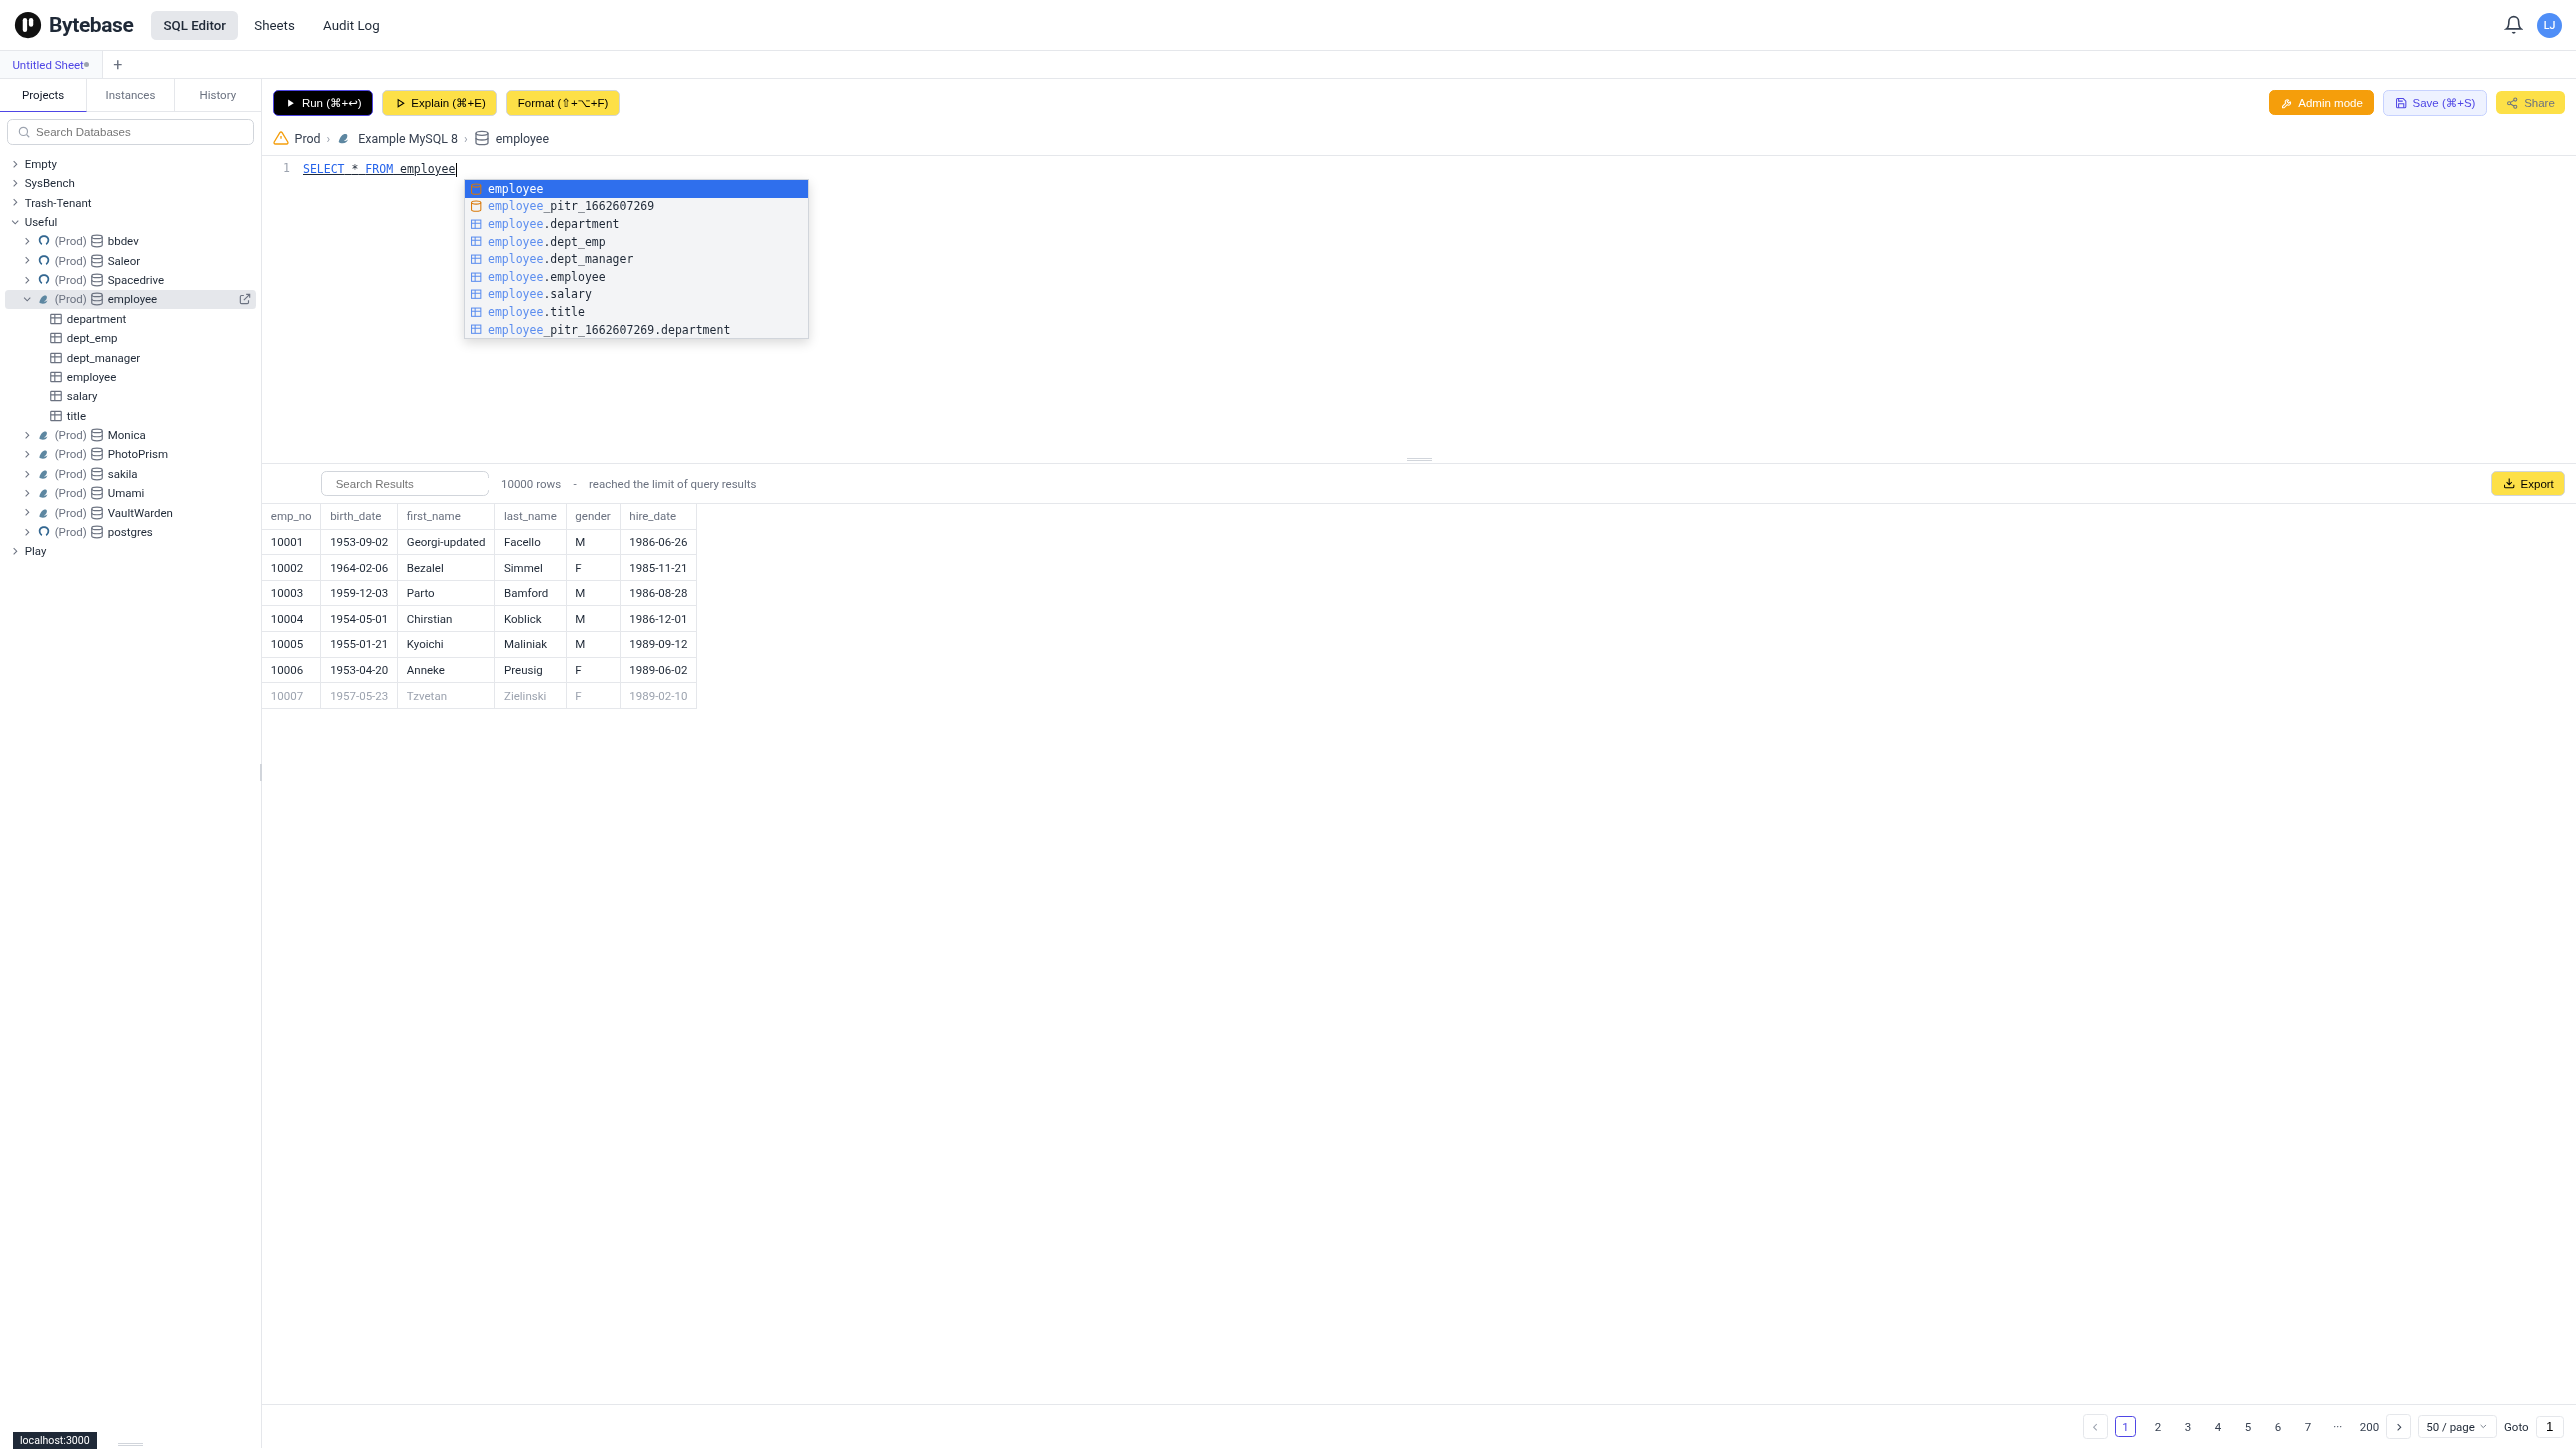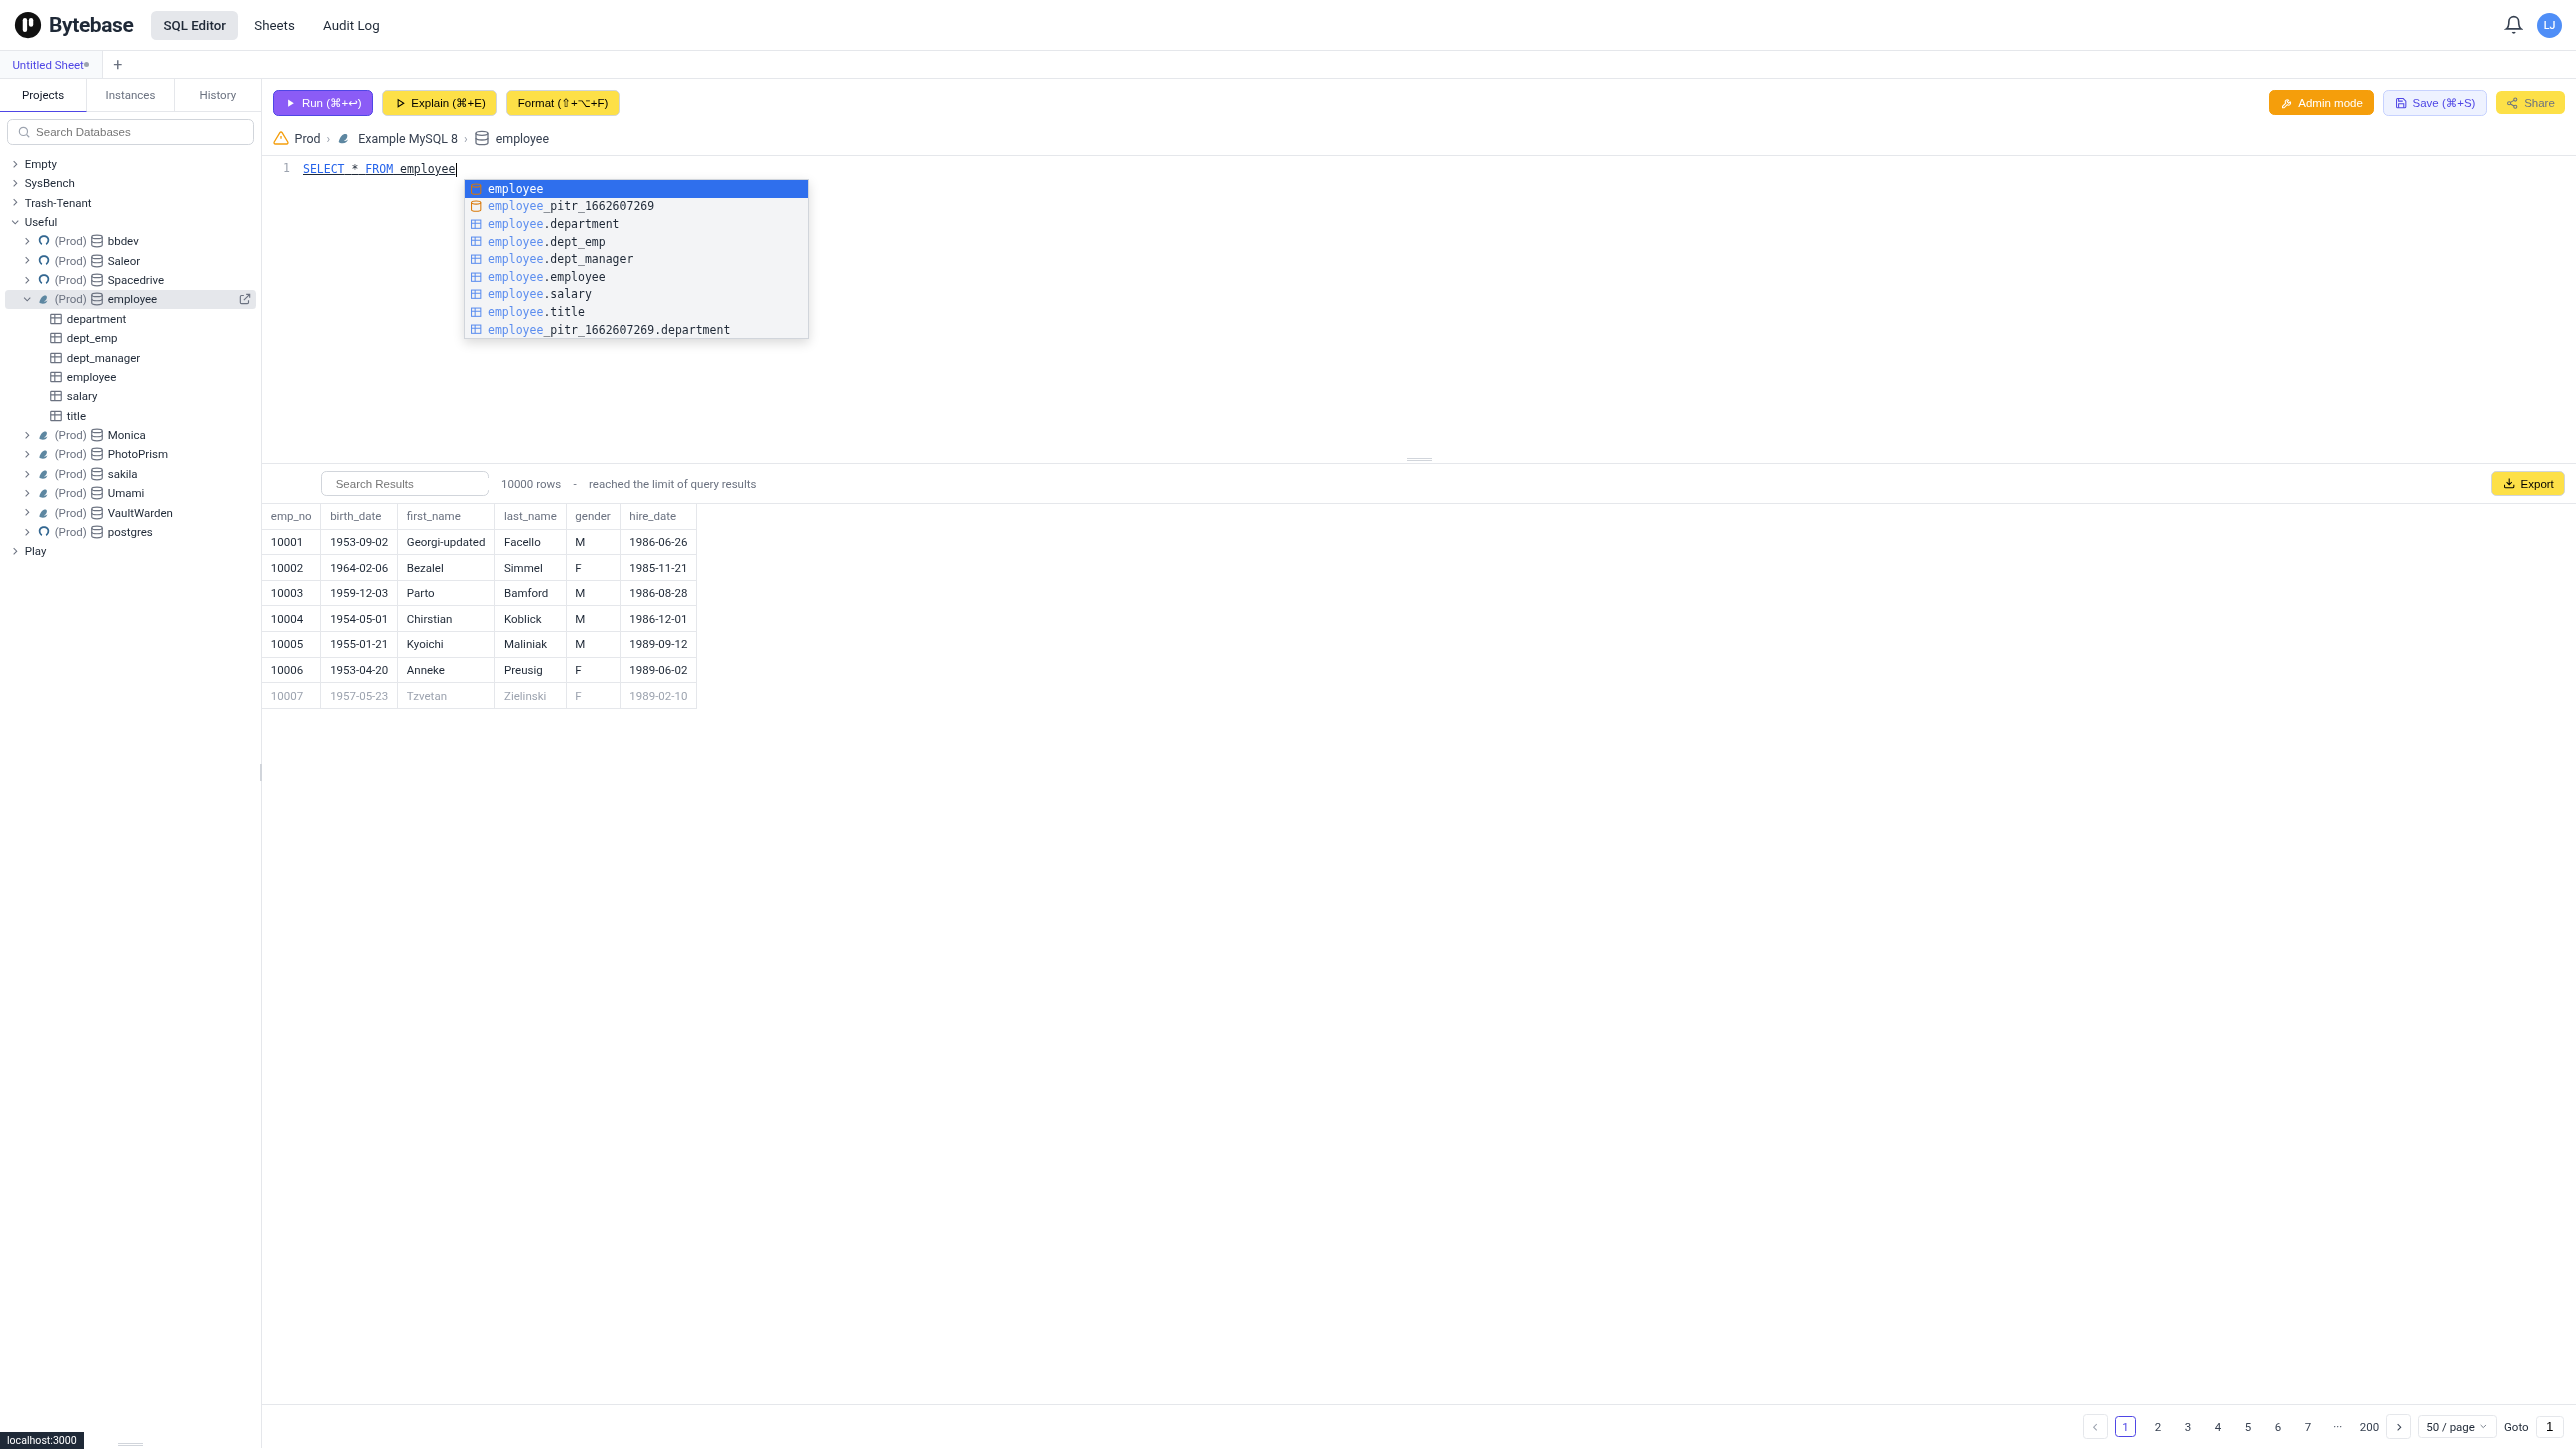--- a/index.html
+++ b/index.html
@@ -38,21 +38,21 @@
 .tree-row.selected { background: #e5e7eb; }
 .tree-caret { width: 12.4px; height: 12.4px; flex-shrink: 0; stroke: #6b7280; }
 .tree-icon { width: 14px; height: 14px; flex-shrink: 0; }
 .tree-env { color: #6b7280; }
 .tree-link { margin-left: auto; width: 14px; height: 14px; stroke: #6b7280; }
 
 .content { flex: 1; display: flex; flex-direction: column; min-width: 0; }
 
 .toolbar { display: flex; align-items: center; gap: 8.8px; padding: 10.6px 10.6px; }
 .btn { display: inline-flex; align-items: center; gap: 5.3px; padding: 5.3px 10.6px; border-radius: 5.3px; border: 0.9px solid #d1d5db; background: #fde047; cursor: pointer; font-size: 11.5px; }
-.btn.primary { background: #8b5cf6; border-color: #4f46e5; color: #fff; }
+.btn.primary { background: #000000; border-color: #4f46e5; color: #fff; }
 .btn.warning { background: #f59e0b; border-color: #f59e0b; color: #fff; }
 .btn.save { background: #eef2ff; border-color: #c7d2fe; color: #4f46e5; }
 .btn-icon { width: 12.4px; height: 12.4px; }
 .toolbar-spacer { flex: 1; }
 .btn.ghost { border: none; color: #6b7280; }
 
 .breadcrumb { display: flex; align-items: center; gap: 6px; padding: 3.5px 10.6px 8.8px 10.6px; font-size: 12.4px; color: #374151; }
 .bc-sep { color: #9ca3af; }
 .bc-icon { width: 16px; height: 16px; }
 .bc-warn { stroke: #f59e0b; }
@@ -90,21 +90,21 @@
 th { color: #6b7280; font-weight: 400; background: #fff; }
 tbody tr:last-child td { color: #9ca3af; }
 
 .pager { display: flex; align-items: center; gap: 7px; padding: 8.8px 12.4px; border-top: 0.9px solid #e5e7eb; justify-content: flex-end; font-size: 11.5px; }
 .pg-btn { width: 25px; height: 25px; border: 0.9px solid #e5e7eb; border-radius: 3.5px; display:flex; align-items:center; justify-content:center; cursor:pointer; }
 .pg-num { min-width: 16px; text-align:center; cursor:pointer; color:#374151; }
 .pg-num.active { border:0.9px solid #4f46e5; color:#4f46e5; border-radius:3.5px; padding:2.7px 6.2px; }
 .pg-select { display:flex; align-items:center; gap:3.5px; border:0.9px solid #e5e7eb; border-radius:3.5px; padding:3.5px 7px; cursor:pointer; }
 .pg-goto { width: 28px; border:0.9px solid #e5e7eb; border-radius:3.5px; padding:2.7px 5.3px; text-align:center; }
 
-.status-bar { position: fixed; bottom: 0; left: 0; background: #1f2937; color: #fff; font-size: 10.6px; padding: 1.8px 7px; }
+.status-bar { position: fixed; bottom: 0; left: 13px; background: #1f2937; color: #fff; font-size: 10.6px; padding: 1.8px 7px; }
 
 .v-splitter { width:7px; display:flex; align-items:center; justify-content:center; cursor:col-resize; position:absolute; right:-3.5px; top:50%; }
 .v-splitter-dots { height:17.7px; width:2.7px; border-left:0.9px solid #d1d5db; border-right:0.9px solid #d1d5db; }
 
 .side-bottom-splitter { height:7px; display:flex; align-items:center; justify-content:center; }
 </style>
 </head>
 <body>
 
 <div class="top-header">

